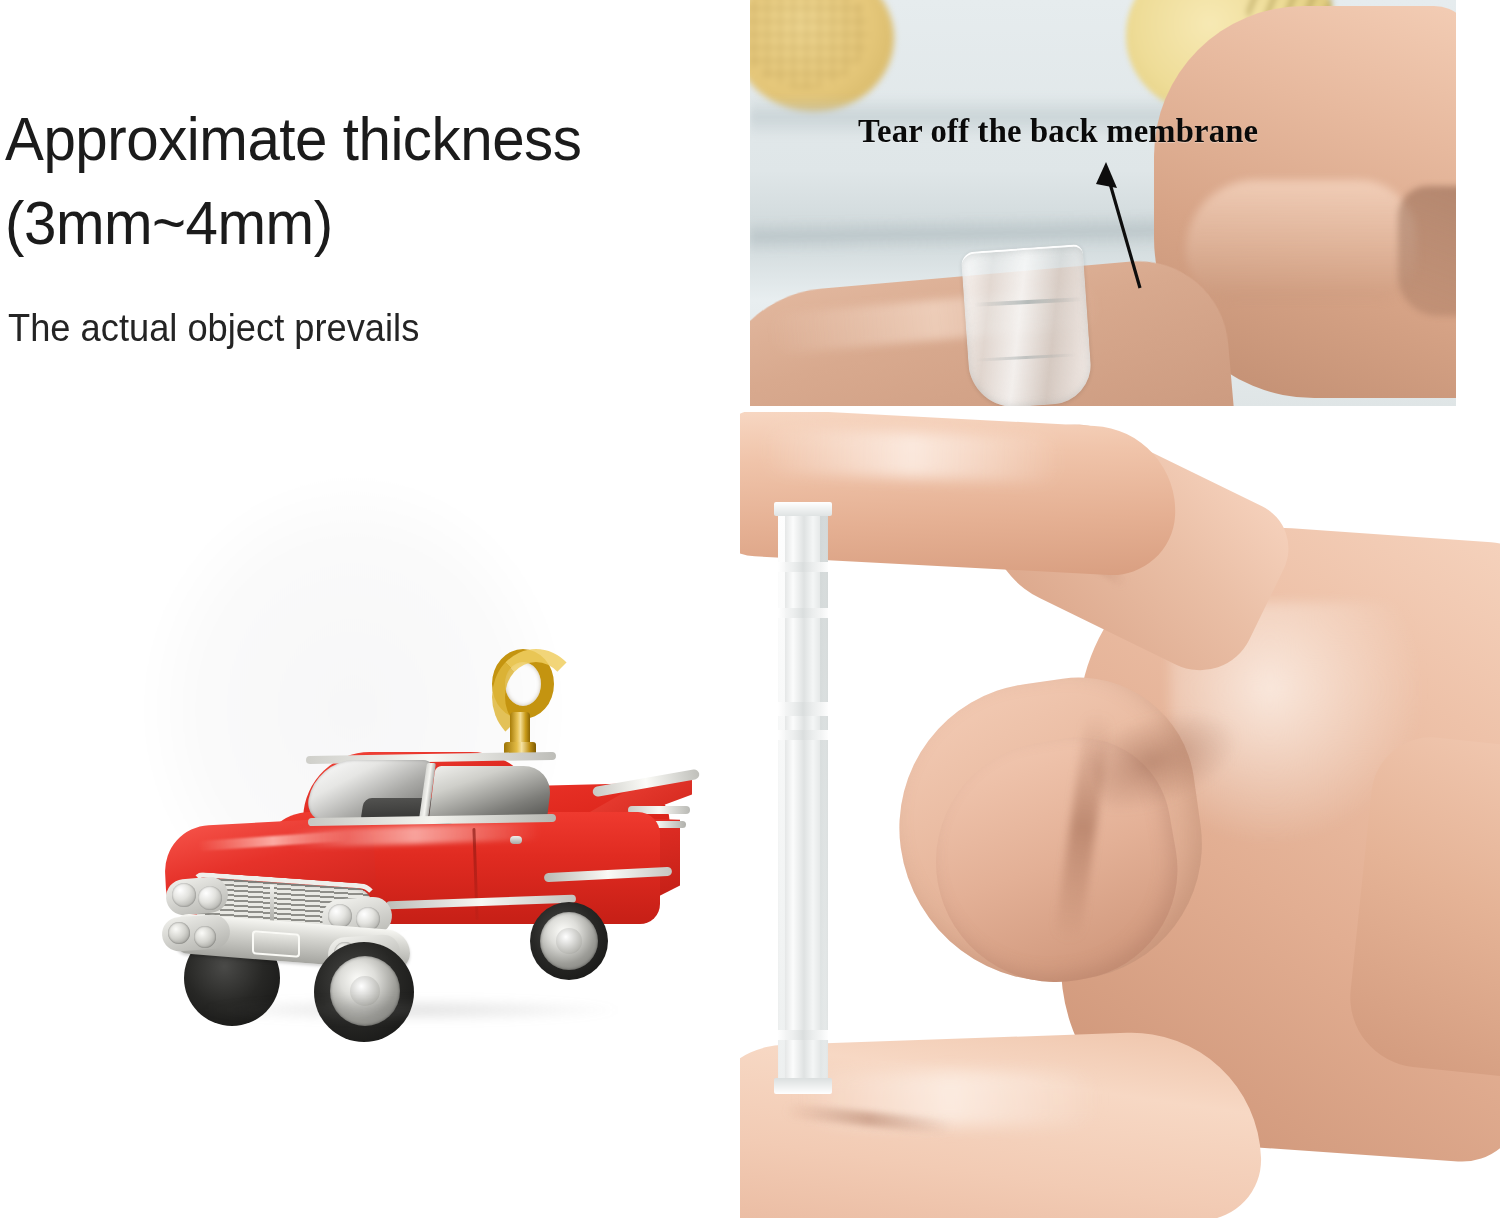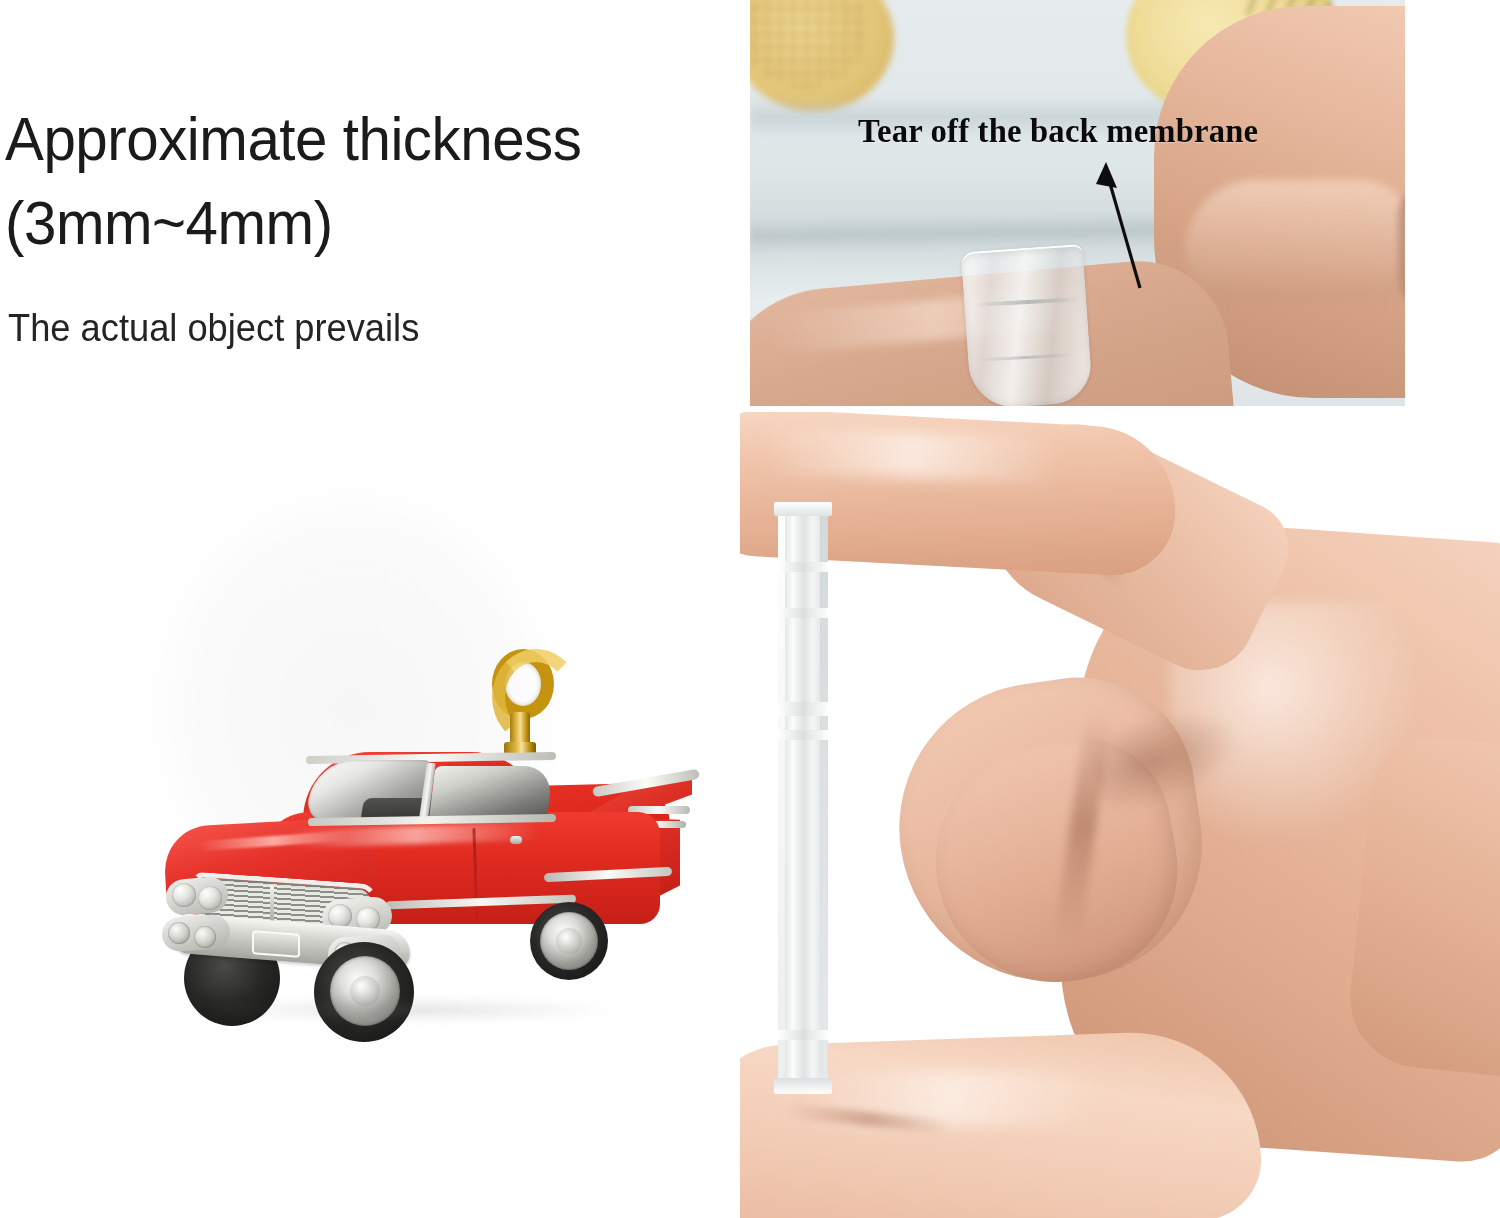--- a/index.html
+++ b/index.html
@@ -268,21 +268,21 @@
   .wheel-rr-hub  { left:400px; top:282px; width:58px; height:58px; }
 
   .car-shadow {
     position:absolute; left:60px; top:368px; width:420px; height:24px;
     background:radial-gradient(ellipse at 50% 50%, rgba(120,120,120,.22) 0%, rgba(255,255,255,0) 72%);
     filter:blur(4px);
   }
 
   
   .inset {
-    position:absolute; left:750px; top:0px; width:655px; height:406px;
+    position:absolute; left:750px; top:0px; width:706px; height:406px;
     overflow:hidden;
     background:linear-gradient(180deg,#e6ecee 0%,#dfe6e8 42%,#cfd8da 58%,#e8eef0 74%,#dfe5e6 100%);
   }
   .ins-blur-yellow-l {
     position:absolute; left:-16px; top:-36px; width:160px; height:148px;
     border-radius:50%;
     background:radial-gradient(circle at 42% 40%, #f0d893 0%, #e6c87b 52%, #d9bb6c 78%, rgba(220,200,150,0) 100%);
     filter:blur(3px);
   }
   .ins-blur-yellow-l::after{

